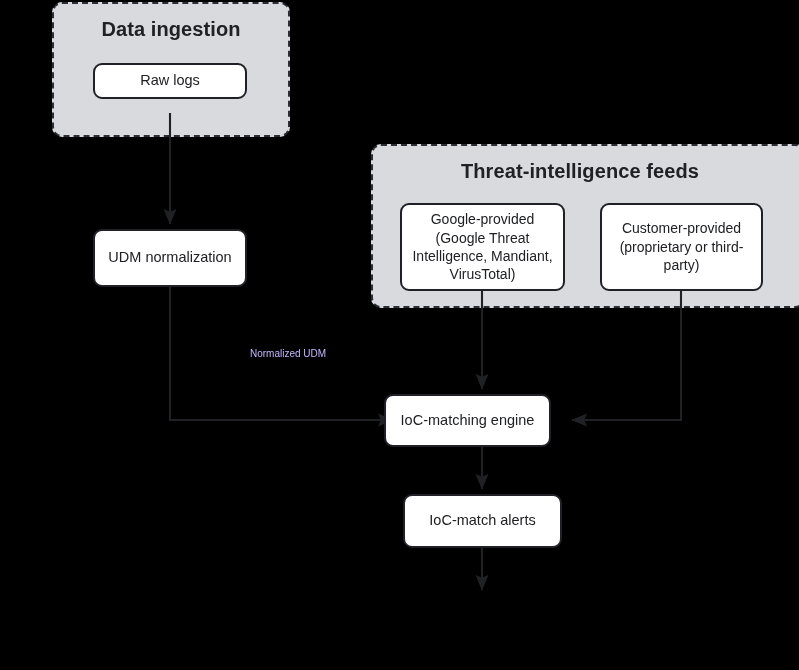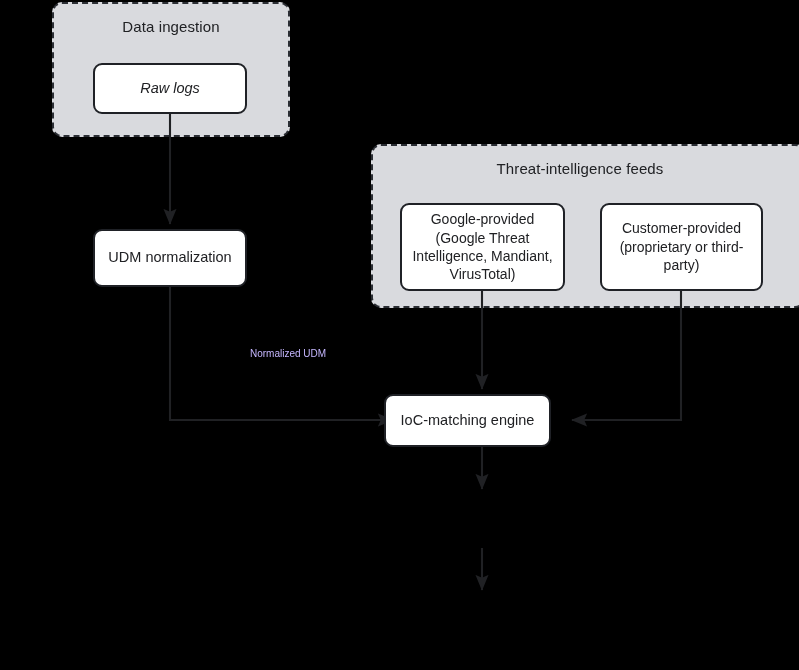--- a/index.html
+++ b/index.html
@@ -33,22 +33,22 @@
     background: #d9dade;
     border: 2px dashed #2a2d33;
     border-radius: 10px;
     box-sizing: border-box;
   }
   .group-title {
     position: absolute;
     left: 0;
     right: 0;
     text-align: center;
-    font-weight: normal;
-    font-size: 15px;
+    font-weight: bold;
+    font-size: 20px;
     color: #202124;
     letter-spacing: 0.1px;
   }
   
   .node {
     position: absolute;
     background: #ffffff;
     border: 2.5px solid #1f2126;
     border-radius: 9px;
     box-sizing: border-box;
@@ -116,21 +116,21 @@
       <path d="M482,447 L482,489" stroke="#202124" stroke-width="2.1" fill="none" marker-end="url(#arrow)"></path>
     </g>
 
     <g>
       <path d="M482,548 L482,590" stroke="#202124" stroke-width="2.1" fill="none" marker-end="url(#arrow)"></path>
     </g>
   </svg>
 
   <div class="edge-label" style="left:250px; top:348px;">Normalized UDM</div>
 
-  <div class="node" style="left:93px; top:63px; width:154px; height:51px;font-style:italic;">
+  <div class="node" style="left:93px; top:63px; width:154px; height:36px;">
     <span class="txt">Raw logs</span>
   </div>
 
   <div class="node small" style="left:400px; top:203px; width:165px; height:88px;">
     <span class="txt">Google-provided
 (Google Threat
 Intelligence, Mandiant,
 VirusTotal)</span>
   </div>
 
@@ -141,15 +141,18 @@
   <div class="node small" style="left:600px; top:203px; width:163px; height:88px;">
     <span class="txt">Customer-provided
 (proprietary or third-
 party)</span>
   </div>
 
   <div class="node" style="left:384px; top:394px; width:167px; height:53px;">
     <span class="txt">IoC-matching engine</span>
   </div>
 
+  <div class="node" style="left:403px; top:494px; width:159px; height:54px;">
+    <span class="txt">IoC-match alerts</span>
+  </div>
 
 
 </div>
 
 </body></html>

